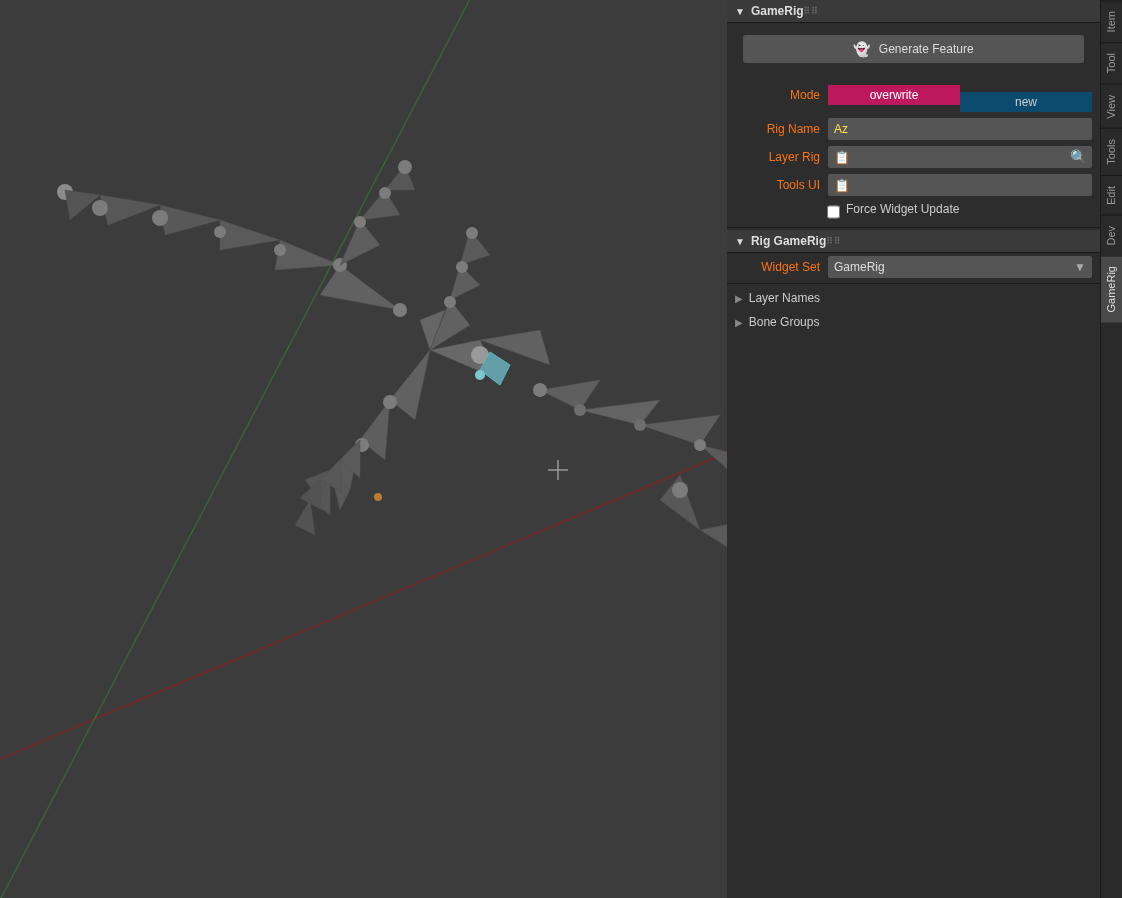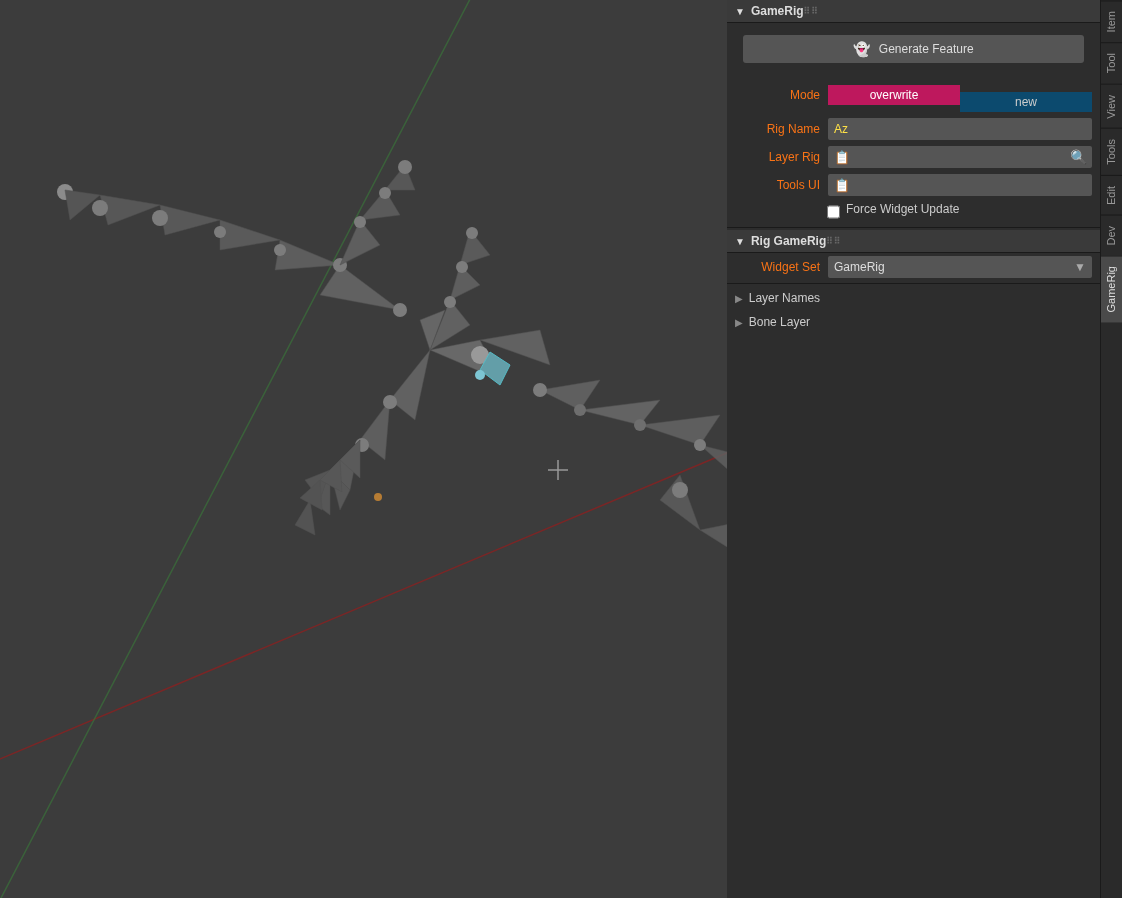--- a/index.html
+++ b/index.html
@@ -462,21 +462,21 @@
 
     <div class="divider"></div>
 
     <div class="collapsible-row">
       <span class="tri">▶</span>
       <span>Layer Names</span>
     </div>
 
     <div class="collapsible-row">
       <span class="tri">▶</span>
-      <span>Bone Layer</span>
+      <span>Bone Groups</span>
     </div>
 
   </div>
 
   <div id="side-tabs">
     <div class="side-tab">Item</div>
     <div class="side-tab">Tool</div>
     <div class="side-tab">View</div>
     <div class="side-tab">Tools</div>
     <div class="side-tab">Edit</div>

